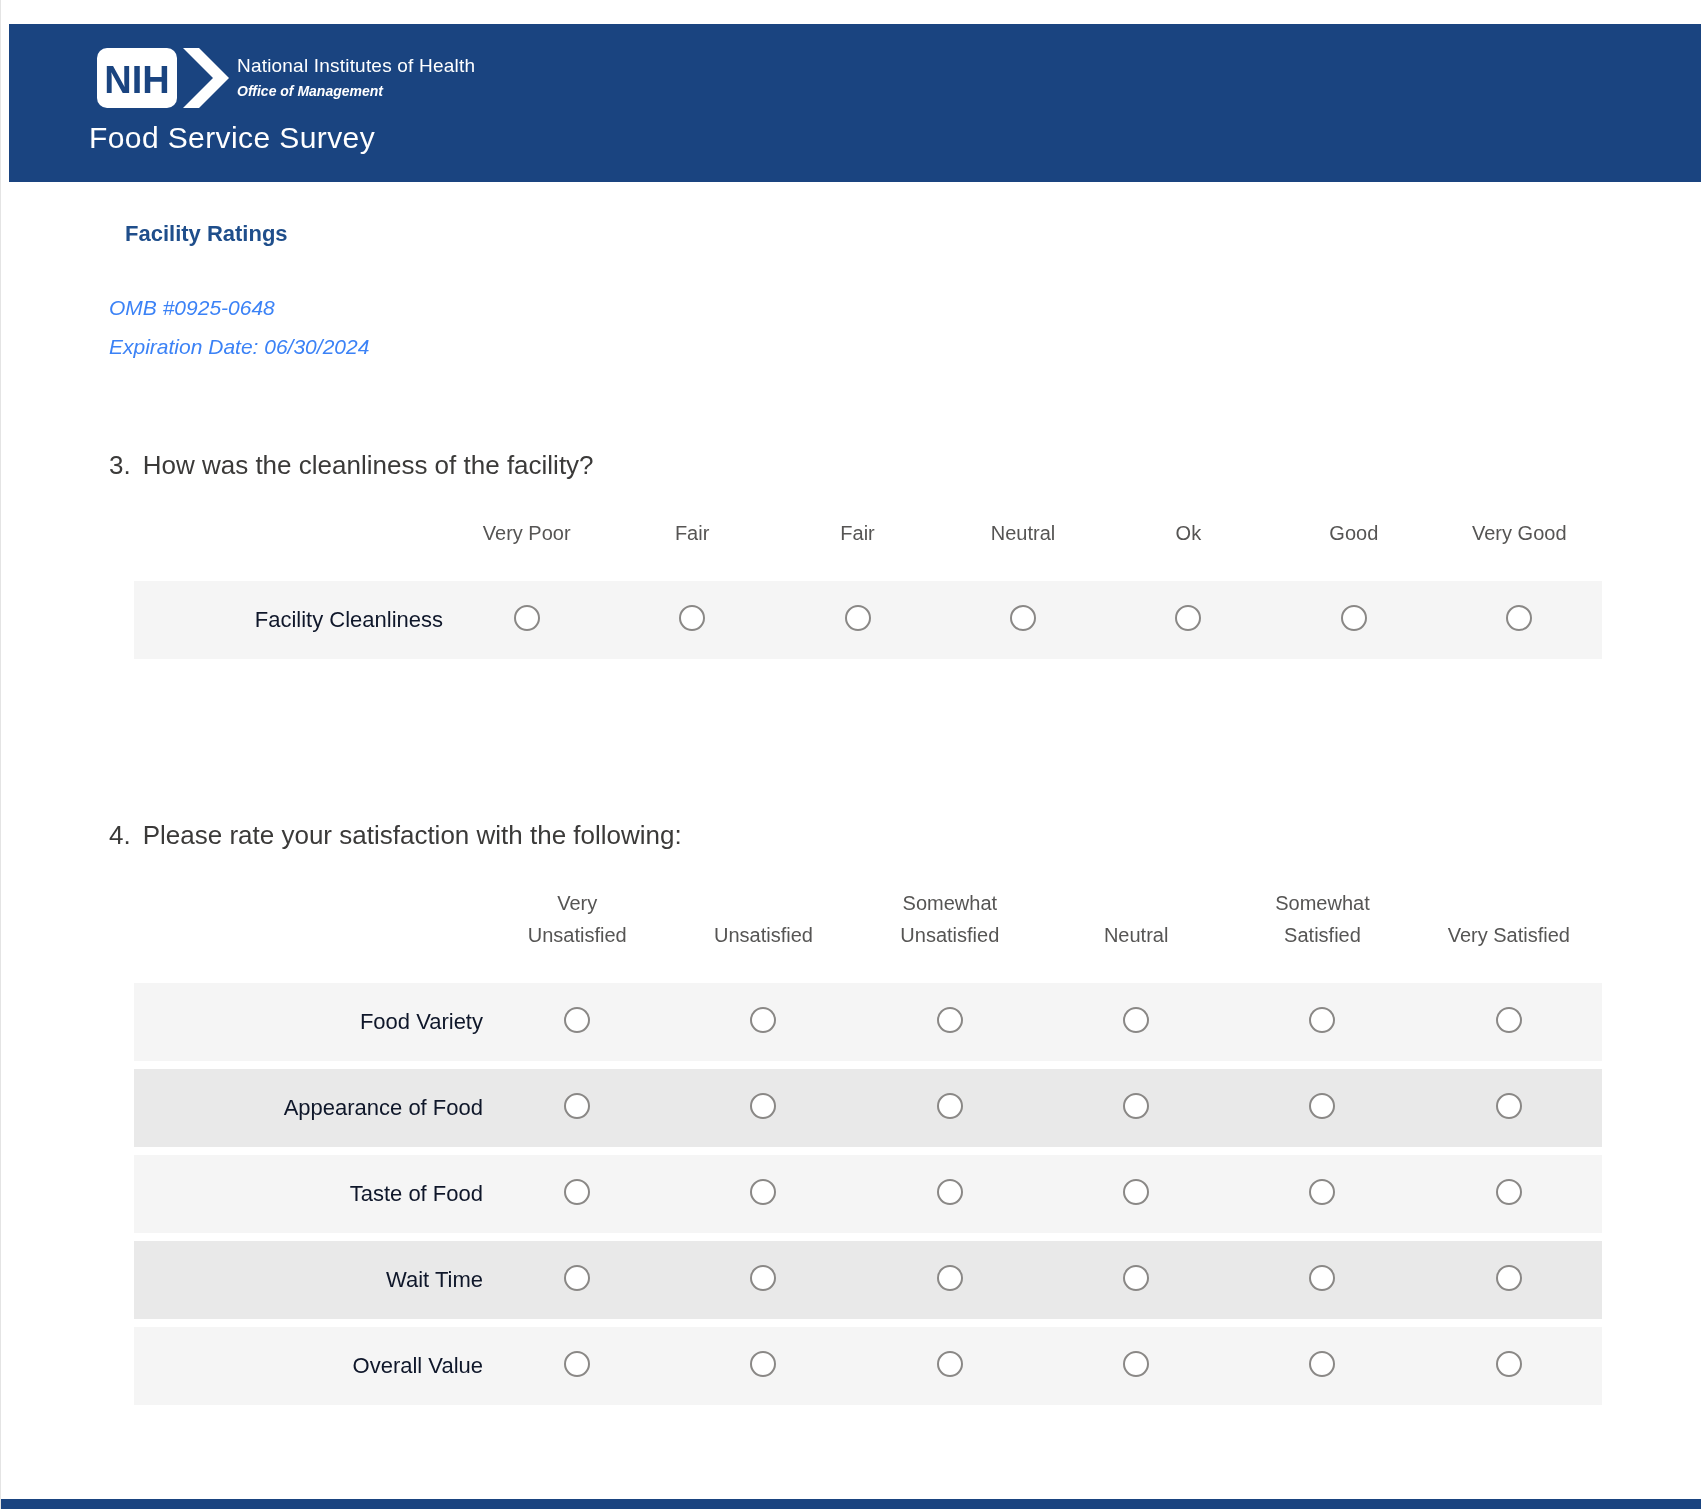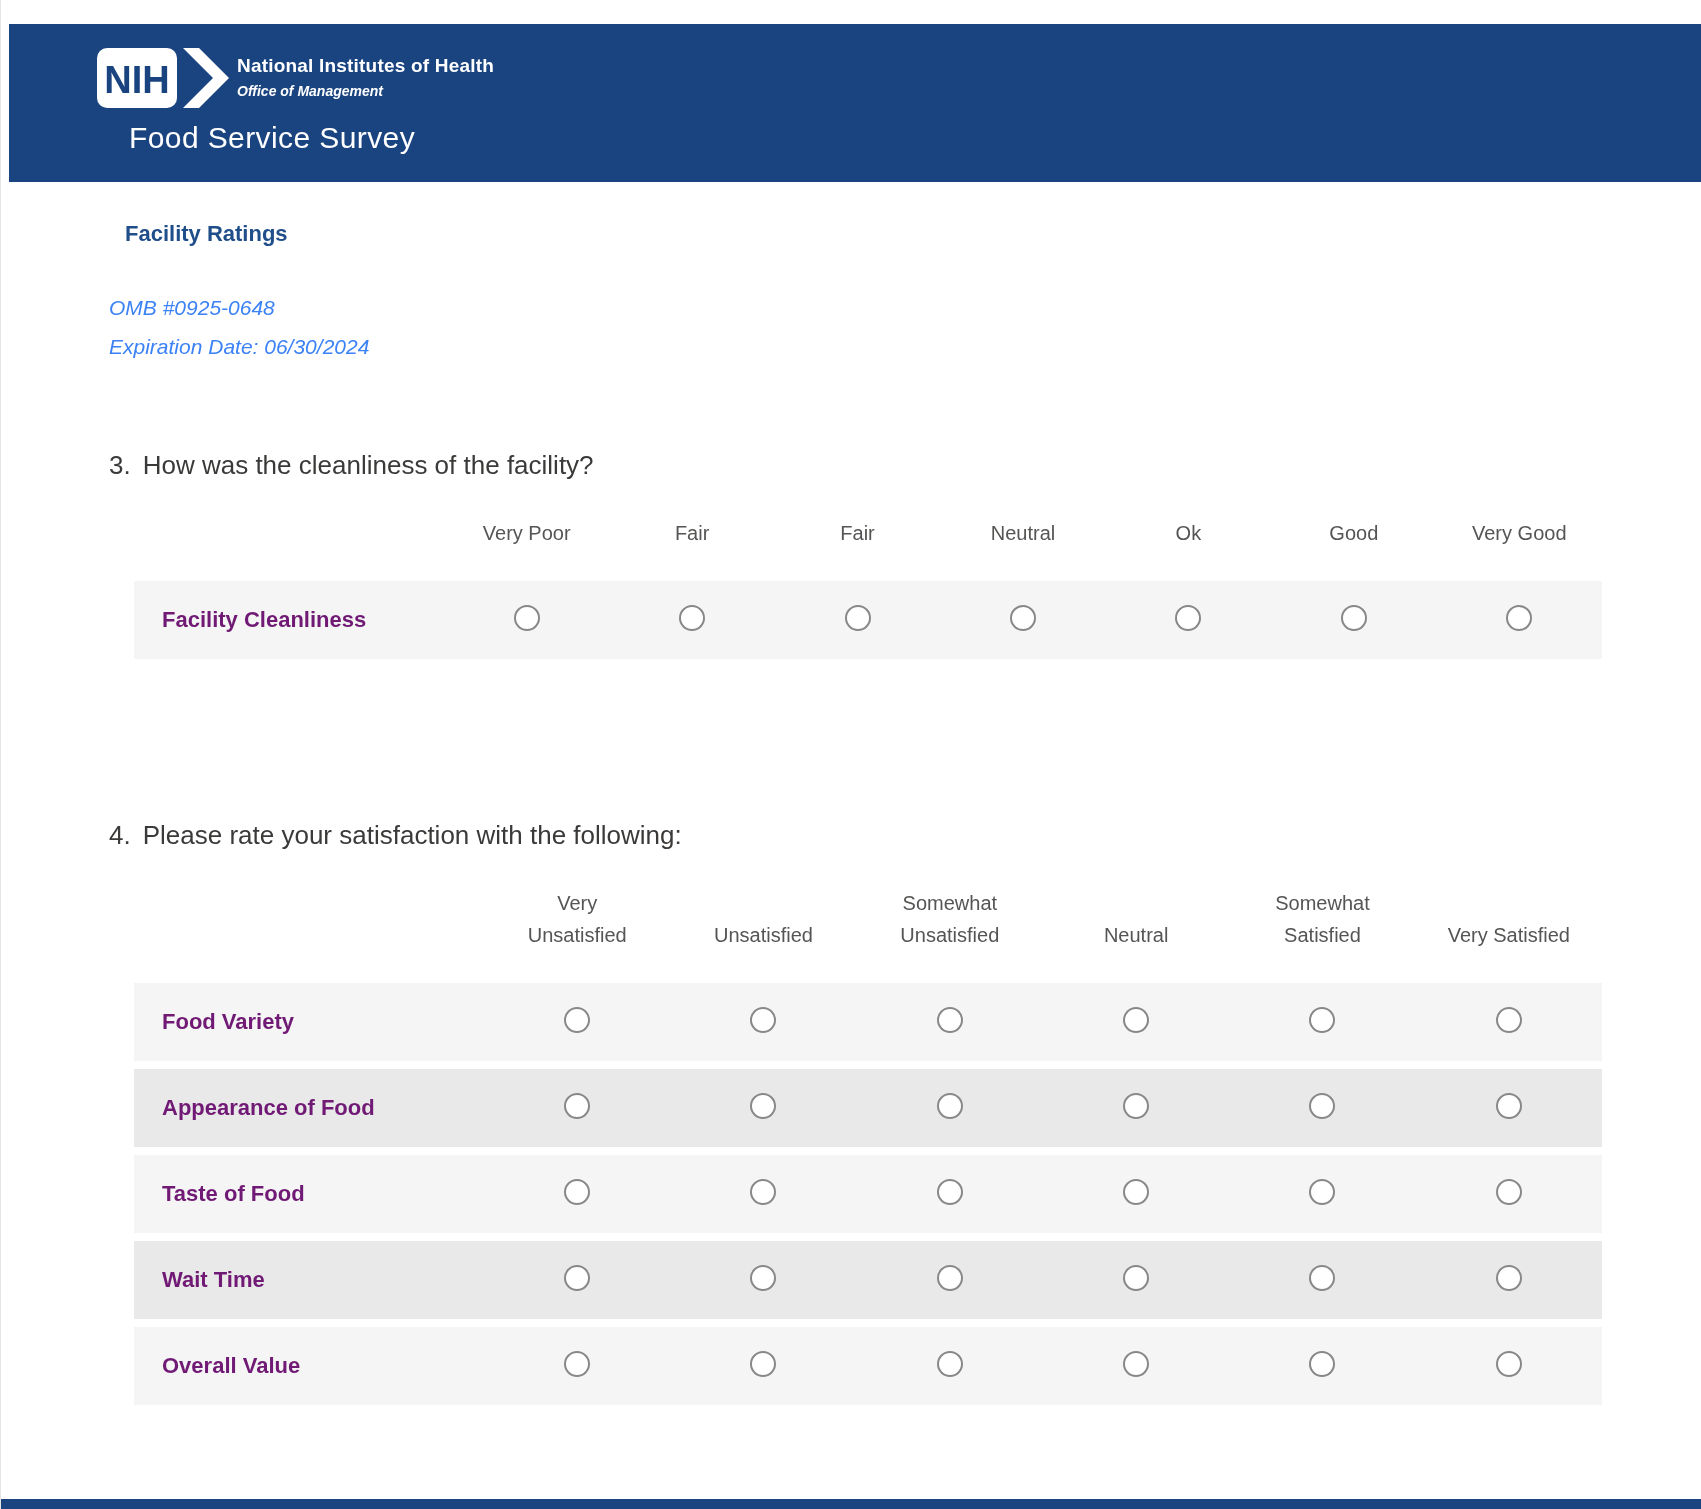--- a/index.html
+++ b/index.html
@@ -10,24 +10,24 @@
   }
 
   
   .top-header {
     position:absolute; left:8px; top:24px; right:0; height:158px;
     background:#1a4480; color:#ffffff;
   }
   .brand-row { display:flex; align-items:flex-start; padding:24px 0 0 88px; }
   .nih-logo { width:132px; height:60px; flex:0 0 auto; }
   .brand-text { margin-left:8px; padding-top:7px; }
-  .org-name { font-size:19px; font-weight:bold; line-height:1.15; letter-spacing:0.2px; }
+  .org-name { font-size:19px; font-weight:normal; line-height:1.15; letter-spacing:0.2px; }
   .org-sub  { font-size:14px; font-weight:bold; font-style:italic; line-height:1.2; margin-top:6px; }
   .survey-title {
-    margin:13px 0 0 120px; font-size:30px; font-weight:300; letter-spacing:0.4px;
+    margin:13px 0 0 80px; font-size:30px; font-weight:300; letter-spacing:0.4px;
   }
 
   
   .content { position:absolute; left:108px; top:205px; right:100px; }
   .section-title {
     color:#1f4e8b; font-size:22px; font-weight:bold; margin:16px; line-height:1.2;
   }
   .omb-block {
     margin-top:42px; font-style:italic; color:#3b82f6; font-size:21px; line-height:1.85;
   }
@@ -48,21 +48,21 @@
   }
   table.matrix th {
     font-weight:normal; color:#565554; font-size:20px; text-align:center;
     vertical-align:bottom; padding:0 10px 24px 10px; line-height:1.6;
     white-space:pre-line;
   }
   table.matrix td { height:76px; vertical-align:middle; }
   table.matrix tbody tr { background:#f5f5f5; }
   table.matrix tbody tr:nth-child(even) { background:#e9e9e9; }
   td.row-label {
-    padding-left:28px; color:#701a75; font-size:22px; text-align:left;font-weight:bold;
+    padding-left:28px; color:#0f172a; font-size:22px; text-align:right;
   }
   td.radio-cell { text-align:center; }
   .radio {
     display:inline-block; width:26px; height:26px; box-sizing:border-box;
     border:2px solid #8a8886; border-radius:50%; background:#ffffff; cursor:pointer;
   }
 
   
   .footer-bar {
     position:absolute; left:0; right:0; bottom:0; height:10px; background:#1a4480;

